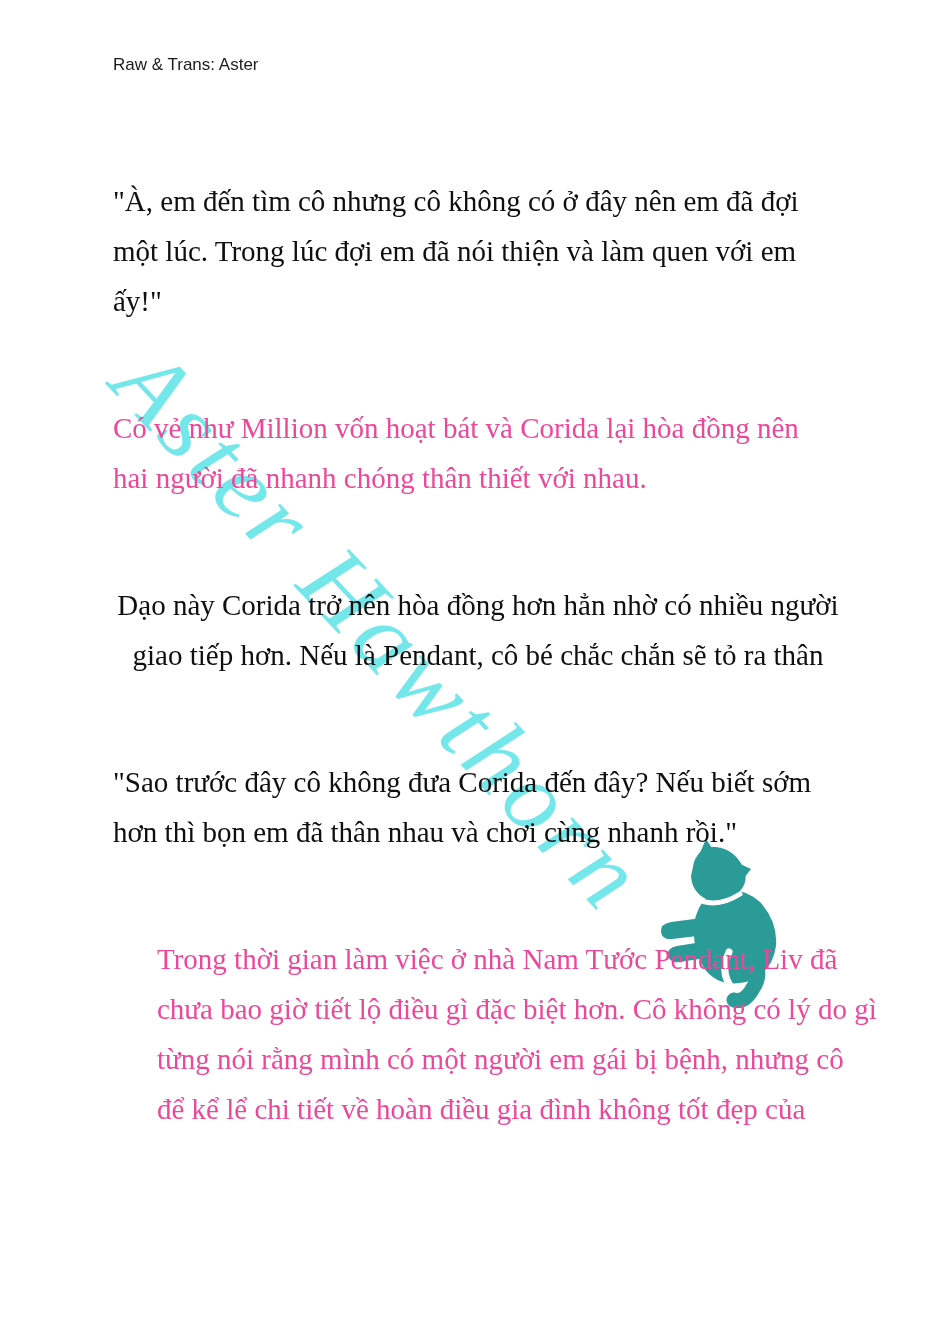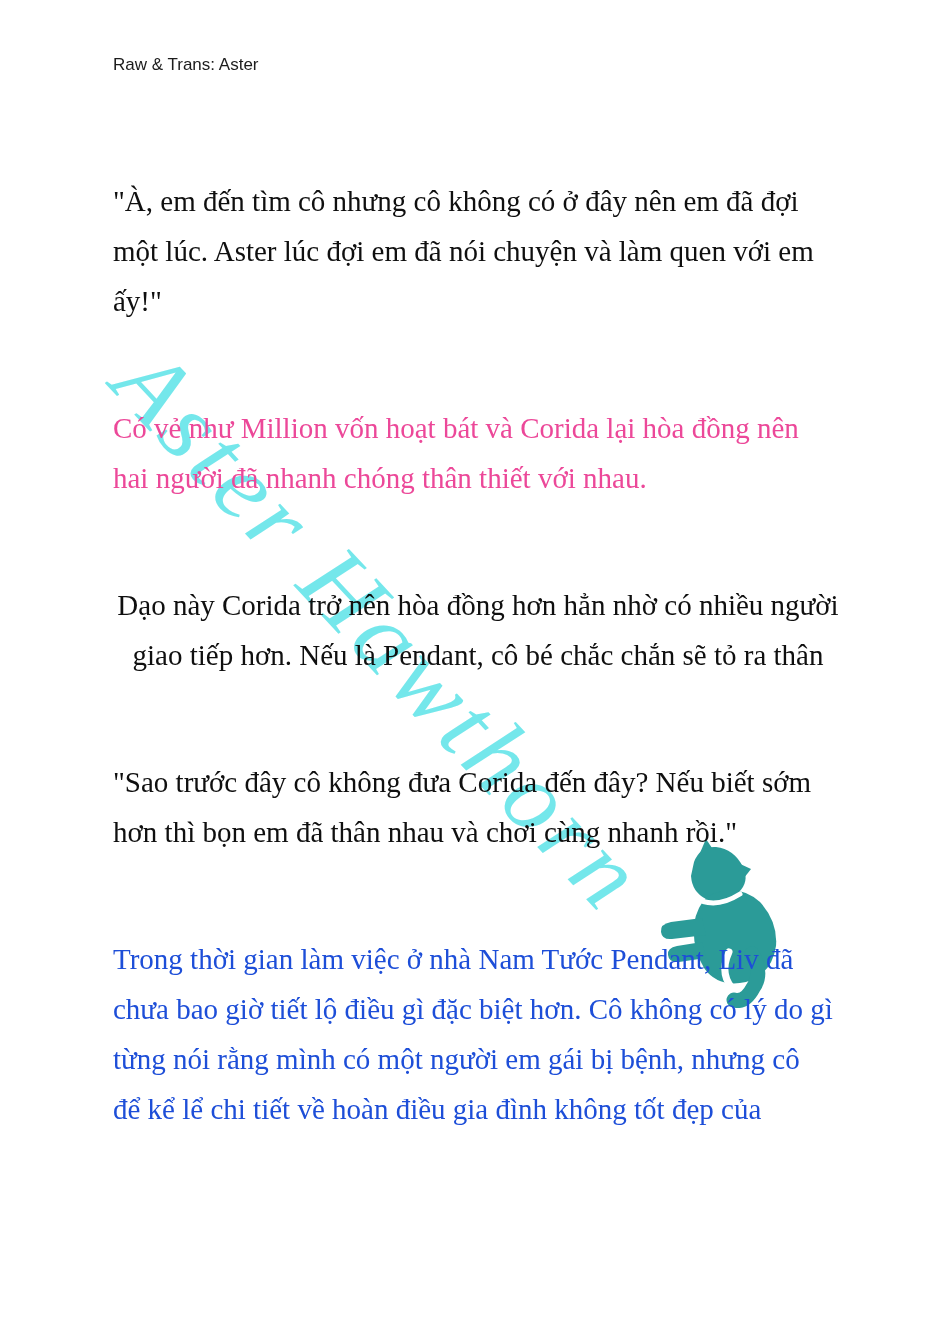--- a/index.html
+++ b/index.html
@@ -82,40 +82,40 @@
 
     <path class="cat-stroke" fill="none" stroke="#2b9b98" stroke-width="15" stroke-linecap="round" d="M102,118 Q113,138 103,152 Q95,167 84,164"></path>
   </svg>
 
   <div class="credit">Raw &amp; Trans: Aster</div>
 
   <div class="content">
 
     <p class="para" style="color: rgb(15, 15, 15);">
       <span class="line">"À, em đến tìm cô nhưng cô không có ở đây nên em đã đợi</span>
-      <span class="line">một lúc. Aster lúc đợi em đã nói chuyện và làm quen với em</span>
+      <span class="line">một lúc. Trong lúc đợi em đã nói thiện và làm quen với em</span>
       <span class="line">ấy!"</span>
     </p>
 
     <p class="para" style="color: #ec4899;">
       <span class="line">Có vẻ như Million vốn hoạt bát và Corida lại hòa đồng nên</span>
       <span class="line">hai người đã nhanh chóng thân thiết với nhau.</span>
     </p>
 
     <p class="para" style="color: rgb(15, 15, 15); text-align: center;">
       <span class="line">Dạo này Corida trở nên hòa đồng hơn hẳn nhờ có nhiều người</span>
       <span class="line">giao tiếp hơn. Nếu là Pendant, cô bé chắc chắn sẽ tỏ ra thân</span>
     </p>
 
     <p class="para" style="color: rgb(15, 15, 15);">
       <span class="line">"Sao trước đây cô không đưa Corida đến đây? Nếu biết sớm</span>
       <span class="line">hơn thì bọn em đã thân nhau và chơi cùng nhanh rồi."</span>
     </p>
 
-    <p class="para" style="color: #1d4ed8;">
+    <p class="para" style="color: #ec4899; margin-left: 44px;">
       <span class="line">Trong thời gian làm việc ở nhà Nam Tước Pendant, Liv đã</span>
       <span class="line">chưa bao giờ tiết lộ điều gì đặc biệt hơn. Cô không có lý do gì</span>
       <span class="line">từng nói rằng mình có một người em gái bị bệnh, nhưng cô</span>
       <span class="line">để kể lể chi tiết về hoàn điều gia đình không tốt đẹp của</span>
     </p>
 
   </div>
 </div>
 
 </body></html>

